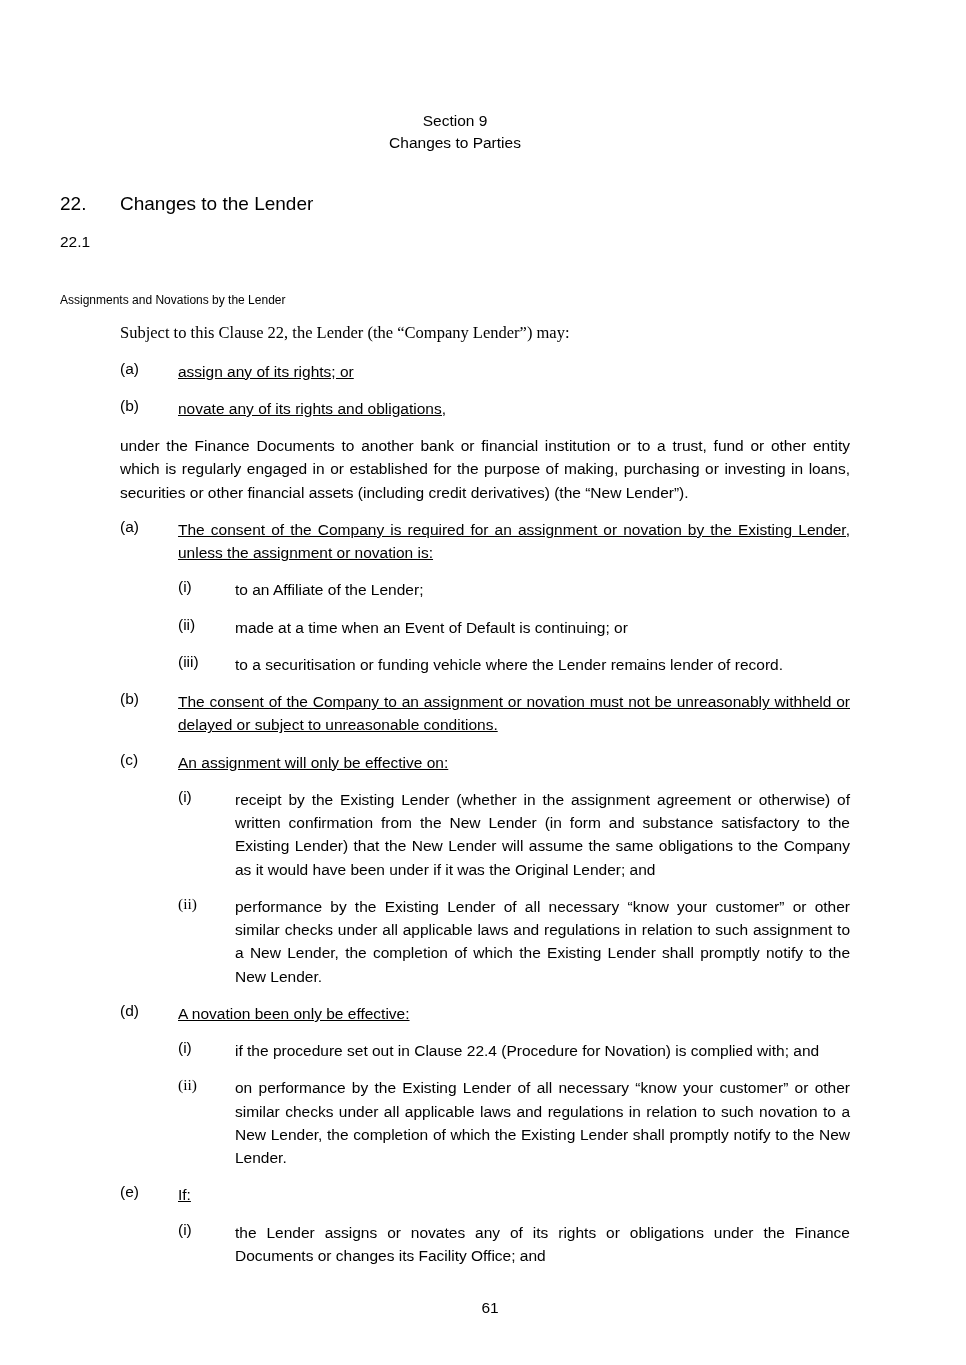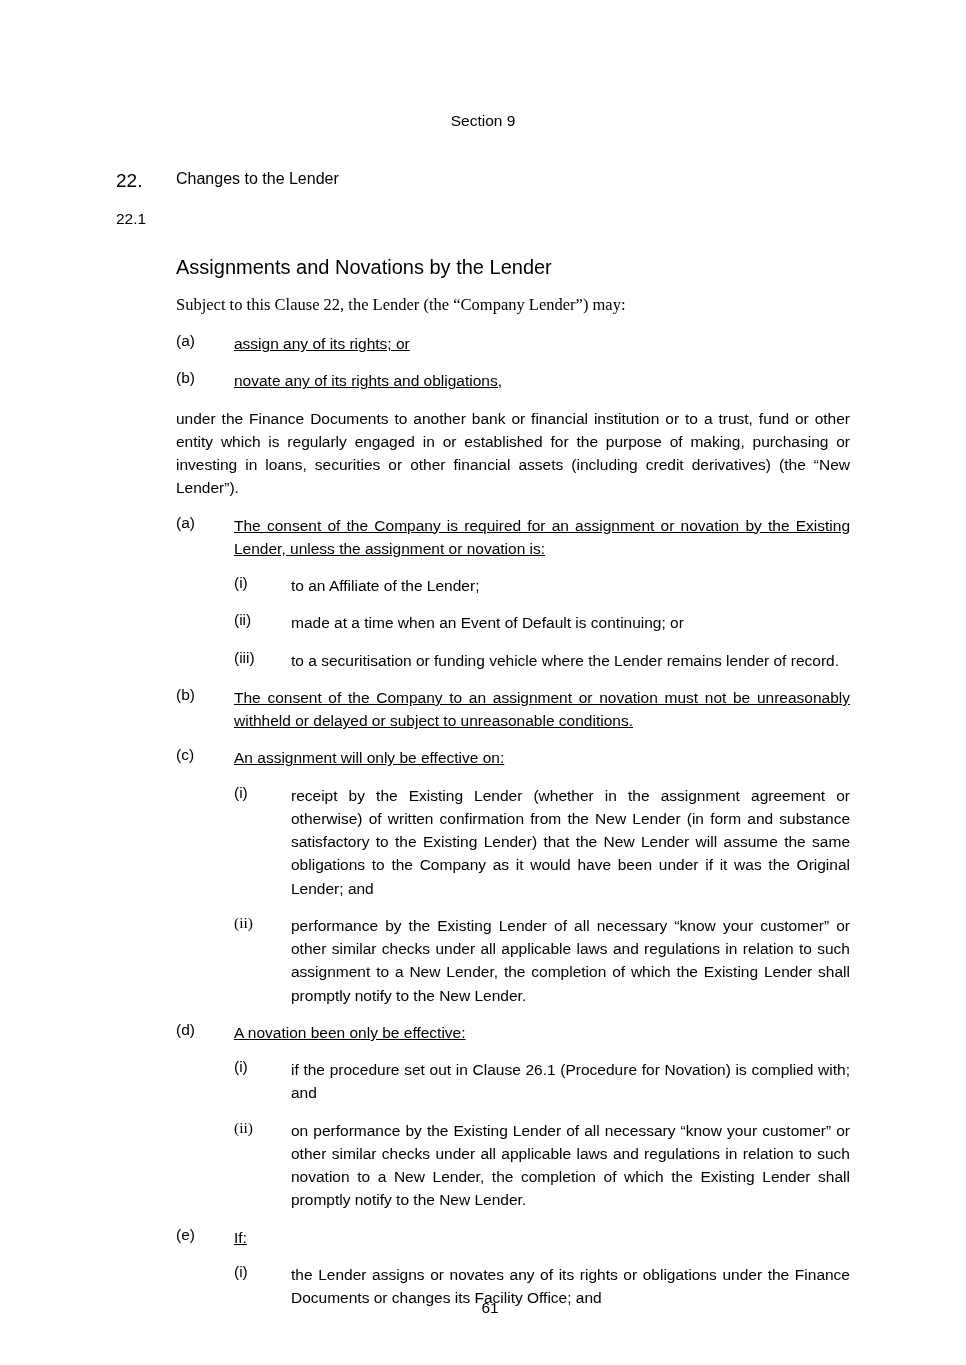--- a/index.html
+++ b/index.html
@@ -11,21 +11,21 @@
     width: 966px;
     height: 1365px;
     font-family: "Liberation Sans", sans-serif;
     color: #000000;
     position: relative;
   }
   .page {
     width: 966px;
     height: 1365px;
     box-sizing: border-box;
-    padding: 110px 116px 40px 116px;
+    padding: 110px 116px 40px 60px;
     position: relative;
   }
   .header {
     text-align: center;
     font-size: 15.5px;
     line-height: 1.45;
     margin-bottom: 38px;
   }
   .header div { margin: 0; }
 
@@ -33,36 +33,36 @@
     display: flex;
     margin-top: 30px;
     margin-bottom: 12px;
   }
   .clause-title .num {
     width: 60px;
     flex: 0 0 60px;
     font-size: 19px;
   }
   .clause-title .txt {
-    font-size: 16px;
+    font-size: 19px;
   }
 
   .lvl1 {
     display: flex;
     margin-top: 18px;
+    flex-direction: column;
   }
   .lvl1 .num {
     width: 60px;
     flex: 0 0 60px;
     font-size: 15.5px;
   }
   .lvl1 .txt {
-    font-size: 20px;
+    font-size: 12px;
     flex: 1;
-    margin-top: 46px;
   }
 
   .body-para {
     margin-left: 60px;
     font-size: 15.5px;
     line-height: 1.5;
     text-align: justify;
     margin-top: 14px;
   }
 
@@ -112,20 +112,21 @@
     font-size: 15.5px;
   }
 </style>
 </head>
 <body>
 
 <div class="page">
 
   <div class="header">
     <div>Section 9</div>
+    <div>Changes to Parties</div>
   </div>
 
   <div class="clause-title">
     <div class="num">22.</div>
     <div class="txt">Changes to the Lender</div>
   </div>
 
   <div class="lvl1">
     <div class="num">22.1</div>
     <div class="txt">Assignments and Novations by the Lender</div>
@@ -183,21 +184,21 @@
     <div class="txt">performance by the Existing Lender of all necessary “know your customer” or other similar checks under all applicable laws and regulations in relation to such assignment to a New Lender, the completion of which the Existing Lender shall promptly notify to the New Lender.</div>
   </div>
 
   <div class="lvl2">
     <div class="mark">(d)</div>
     <div class="txt">A novation been only be effective:</div>
   </div>
 
   <div class="lvl3">
     <div class="mark">(i)</div>
-    <div class="txt">if the procedure set out in Clause 26.1 (Procedure for Novation) is complied with; and</div>
+    <div class="txt">if the procedure set out in Clause 22.4 (Procedure for Novation) is complied with; and</div>
   </div>
   <div class="lvl3">
     <div class="mark serif">(ii)</div>
     <div class="txt">on performance by the Existing Lender of all necessary “know your customer” or other similar checks under all applicable laws and regulations in relation to such novation to a New Lender, the completion of which the Existing Lender shall promptly notify to the New Lender.</div>
   </div>
 
   <div class="lvl2">
     <div class="mark">(e)</div>
     <div class="txt">If:</div>
   </div>

